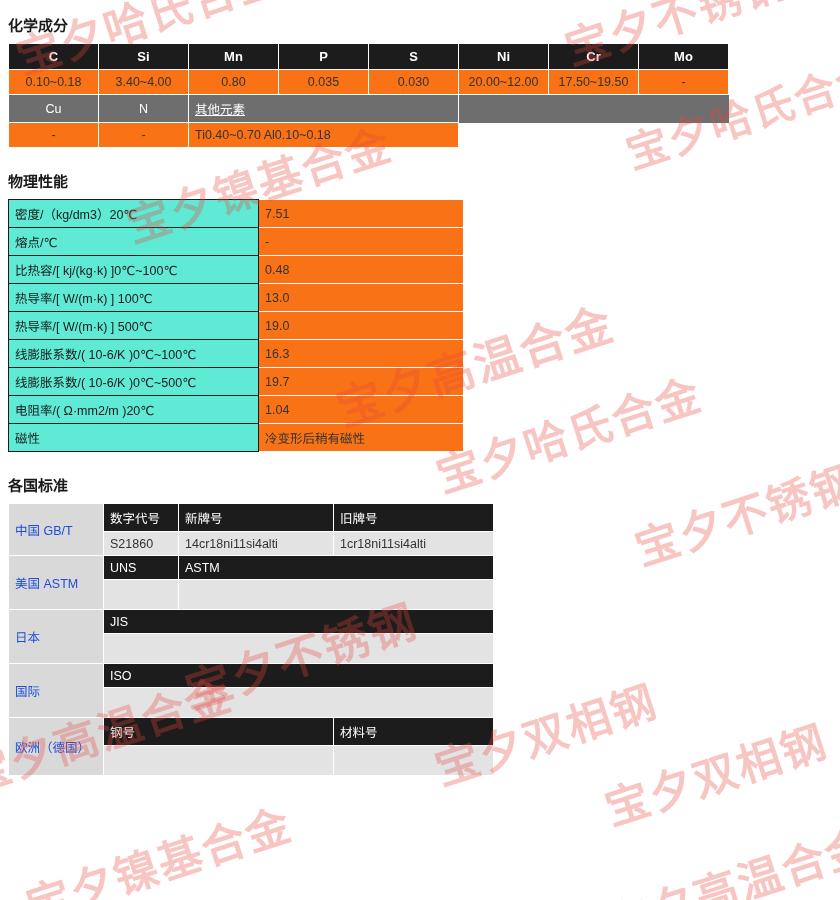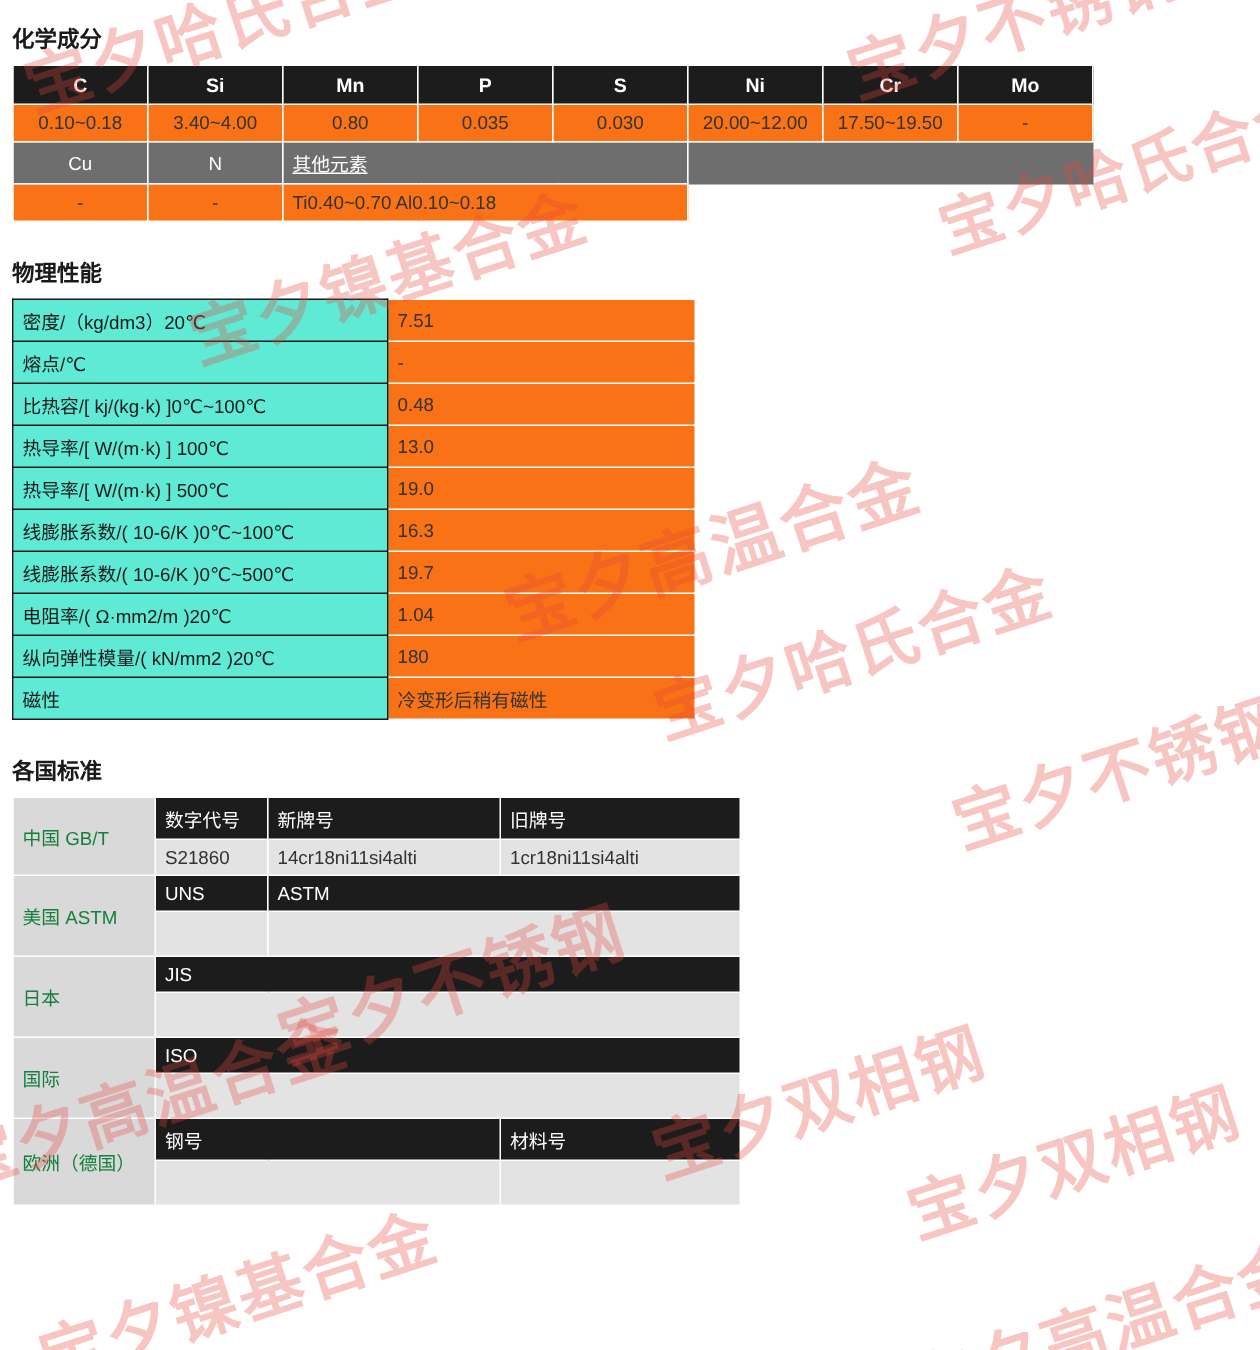--- a/index.html
+++ b/index.html
@@ -113,21 +113,21 @@
   }
 
   
   #std-table { width: 485px; }
   #std-table td {
     border: 1px solid #ffffff;
     margin-top: 32px;
   }
   #std-table td.s-country {
     background: #d9d9d9;
-    color: #15803d;
+    color: #1d4ed8;
     width: 95px;
     text-align: left;
     vertical-align: middle;
   }
   #std-table td.s-dark {
     background: #1c1c1c;
     color: #ffffff;
     height: 24px;
   }
   #std-table td.s-light {
@@ -244,24 +244,20 @@
       </tr>
       <tr>
         <td class="p-label">线膨胀系数/( 10-6/K )0℃~500℃</td>
         <td class="p-value">19.7</td>
       </tr>
       <tr>
         <td class="p-label">电阻率/( Ω·mm2/m )20℃</td>
         <td class="p-value">1.04</td>
       </tr>
       <tr>
-        <td class="p-label">纵向弹性模量/( kN/mm2 )20℃</td>
-        <td class="p-value">180</td>
-      </tr>
-      <tr>
         <td class="p-label">磁性</td>
         <td class="p-value">冷变形后稍有磁性</td>
       </tr>
     </tbody>
   </table>
 
   <div class="sec-gap"></div>
 
   <h2 class="section-title">各国标准</h2>
   <table id="std-table">

